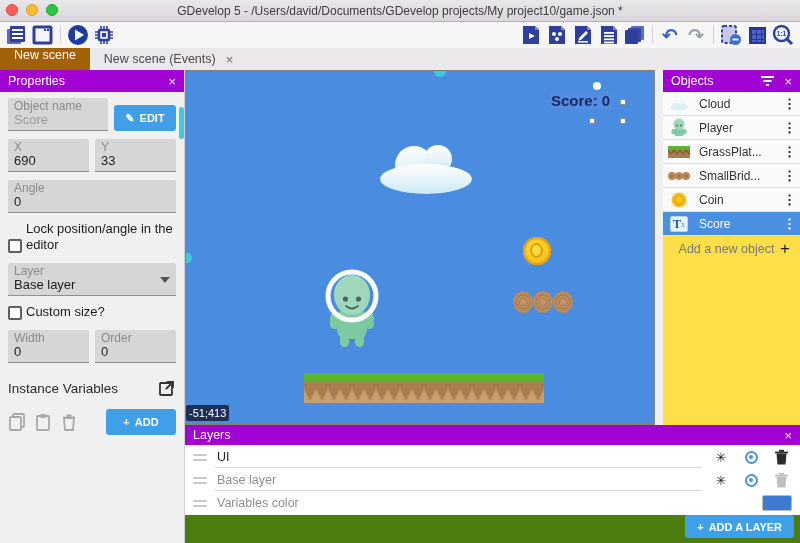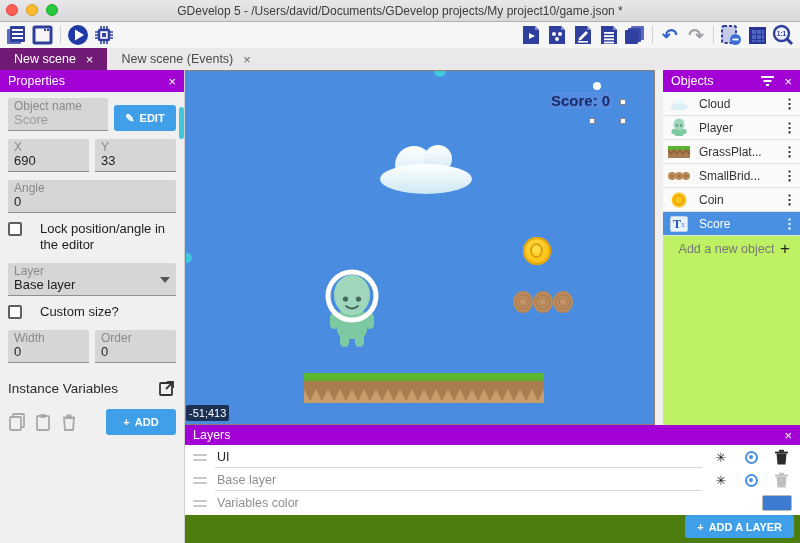--- a/index.html
+++ b/index.html
@@ -30,21 +30,21 @@
      linear-gradient(#283593 1.5px, transparent 1.5px),
      linear-gradient(90deg,#283593 1.5px, transparent 1.5px), #4a67c8;
      background-size:5px 5px; border:2px solid #283593; }
 
   
   .tabbar { position:absolute; left:0; top:48px; width:800px; height:22px;
     background:#eae8ea; display:flex; align-items:stretch; }
   .tab { display:flex; align-items:center; gap:10px; padding:0 14px; font-size:12.5px;
     color:#4a4a4a; cursor:pointer; }
   .tab .closex { color:#6a6a6a; font-size:13px; }
-  .tab.active { background:#701a75; color:#fff; }
+  .tab.active { background:#a16207; color:#fff;flex-direction:column; }
   .tab.active .closex { color:#fff; }
 
   
   .phead { height:22px; background:#a202d4; color:#fff; display:flex; align-items:center;
     padding:0 8px; font-size:12.5px; }
   .phead .closex { margin-left:auto; font-size:13px; color:#fff; cursor:pointer; }
 
   
   .props { position:absolute; left:0; top:70px; width:185px; height:473px;
     background:#f1f0f1; border-right:1px solid #cfcfcf; }
@@ -56,21 +56,21 @@
   .field .fvalue { font-size:13px; color:#1d1d1d; line-height:16px; }
   .field.disabled .fvalue { color:#9a9a9a; }
   .frow { display:flex; gap:6px; }
   .frow .field { flex:1; }
   .namerow { display:flex; gap:6px; align-items:flex-end; }
   .namerow .field { flex:1; }
   .btn-blue { background:#3f9fe8; color:#fff; border:none; border-radius:3px; font-size:11px;
     font-weight:bold; display:flex; align-items:center; gap:5px; justify-content:center;
     cursor:pointer; font-family:"Liberation Sans",sans-serif; }
   .editbtn { width:62px; height:26px; margin-bottom:8px; }
-  .checkrow { display:flex; gap:18px; align-items:flex-start; margin:4px 0 10px; }
+  .checkrow { display:flex; gap:4px; align-items:flex-end; margin:4px 0 10px; }
   .checkbox { width:14px; height:14px; border:2px solid #5f5f5f; border-radius:2px; background:#fdfdfd; flex:0 0 auto; margin-top:1px; }
   .checklabel { font-size:13px; color:#1d1d1d; line-height:16px; }
   .selfield { position:relative; }
   .selfield .caret { position:absolute; right:6px; top:14px; width:0; height:0;
     border-left:5px solid transparent; border-right:5px solid transparent; border-top:6px solid #555; }
   .ivrow { display:flex; align-items:center; justify-content:space-between; margin:8px 0 12px; }
   .ivrow .ivlabel { font-size:13.5px; color:#2a2a2a; }
   .actrow { display:flex; align-items:center; gap:8px; }
   .ghosticon { color:#a9a9a9; }
   .addbtn { width:70px; height:26px; margin-left:auto; }
@@ -89,21 +89,21 @@
     box-shadow:inset 0 0 0 2px #e3a311; }
   .coin .inner { position:absolute; left:7px; top:6px; width:13px; height:15px; border:2px solid #dl; border:2px solid #d9a10f; border-radius:50%; }
   .logs { position:absolute; display:flex; }
   .log { width:20px; height:22px; border-radius:50%; margin-right:0px;
     background:radial-gradient(circle, #c49468 18%, #a87b4e 26%, #c49468 36%, #a87b4e 46%, #bd8d60 58%, #9f7347 100%); }
   .coordbadge { position:absolute; left:0; bottom:3px; background:rgba(20,32,60,0.85); color:#fff;
     font-size:11px; padding:2px 3px; border-radius:2px; }
 
   
   .objects { position:absolute; left:663px; top:70px; width:137px; height:355px;
-    background:#bef264; display:flex; flex-direction:column; }
+    background:#fde047; display:flex; flex-direction:column; }
   .objrow { height:24px; background:#fafafa; border-bottom:1px solid #e0e0e0;
     display:flex; align-items:center; padding:0 4px; cursor:pointer; }
   .objrow .oicon { width:24px; display:flex; justify-content:center; }
   .objrow .oname { font-size:12px; color:#333; margin-left:8px; flex:1; white-space:nowrap; overflow:hidden; }
   .objrow .dots { color:#222; font-size:13px; font-weight:bold; letter-spacing:0; }
   .objrow.selected { background:#4a90e2; }
   .objrow.selected .oname, .objrow.selected .dots { color:#fff; }
   .addobjrow { height:26px; display:flex; align-items:center; padding:0 10px; cursor:pointer; }
   .addobjrow .aolabel { font-size:12.5px; color:#777; flex:1; text-align:center; }
   .addobjrow .plus { font-size:17px; color:#222; }

